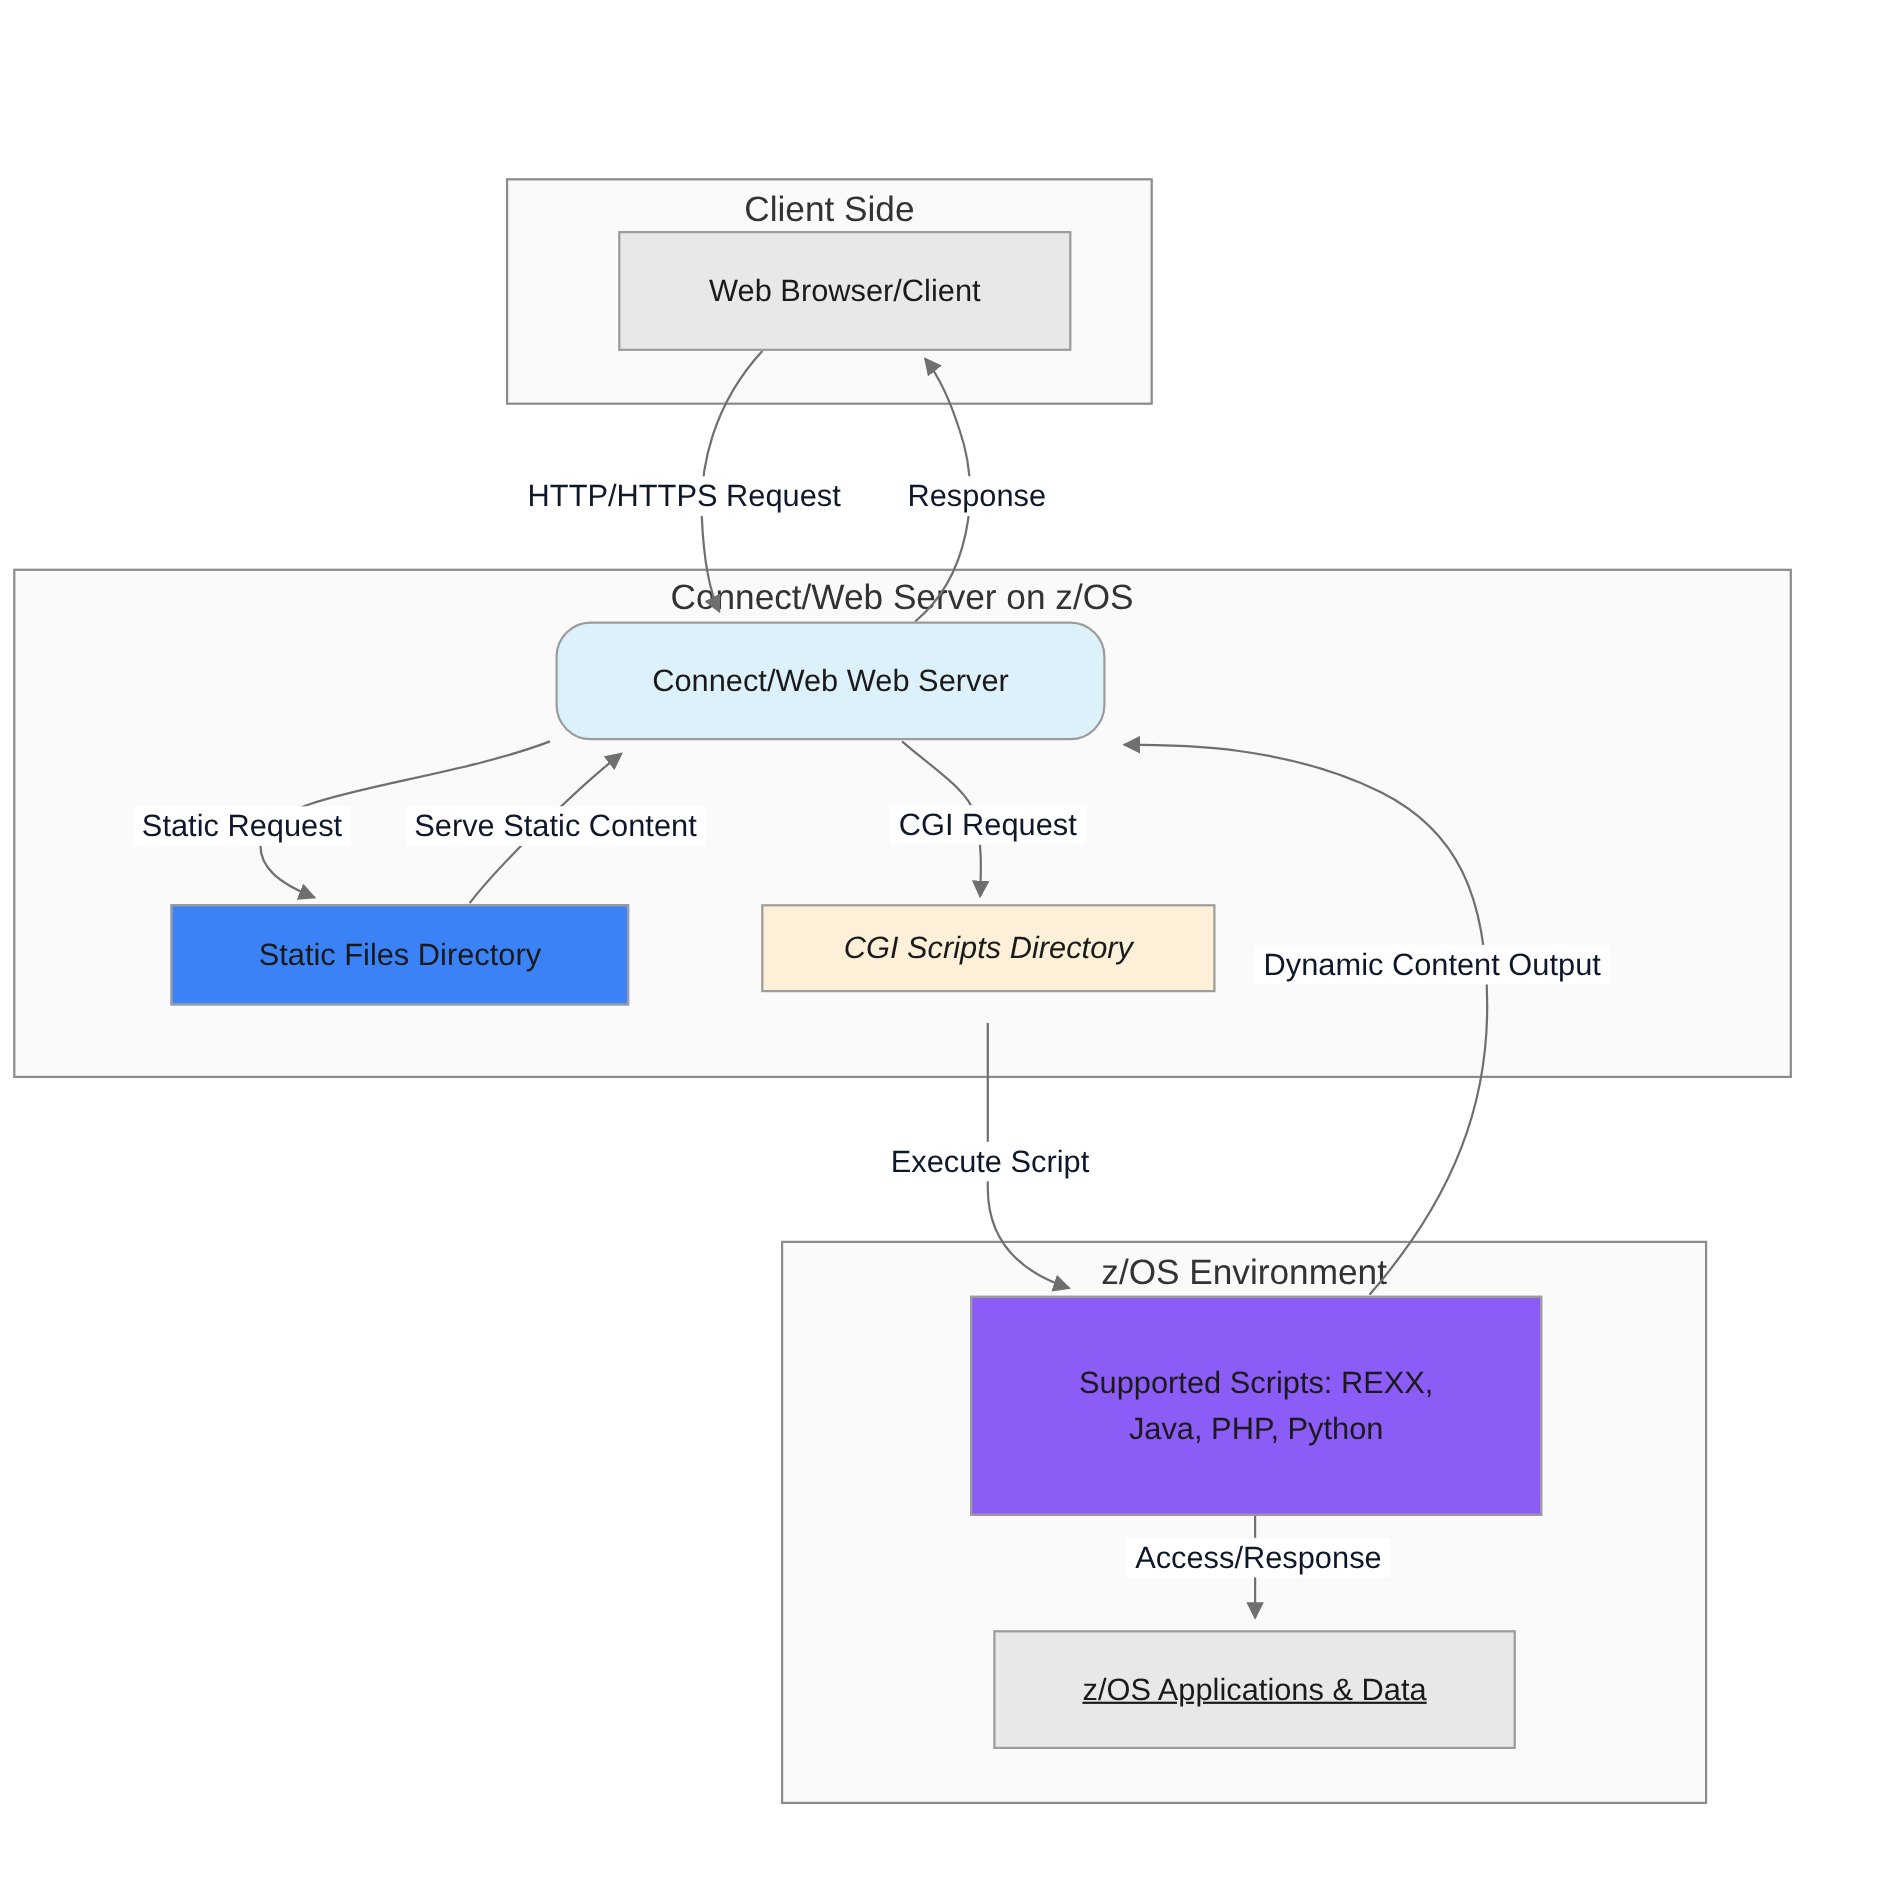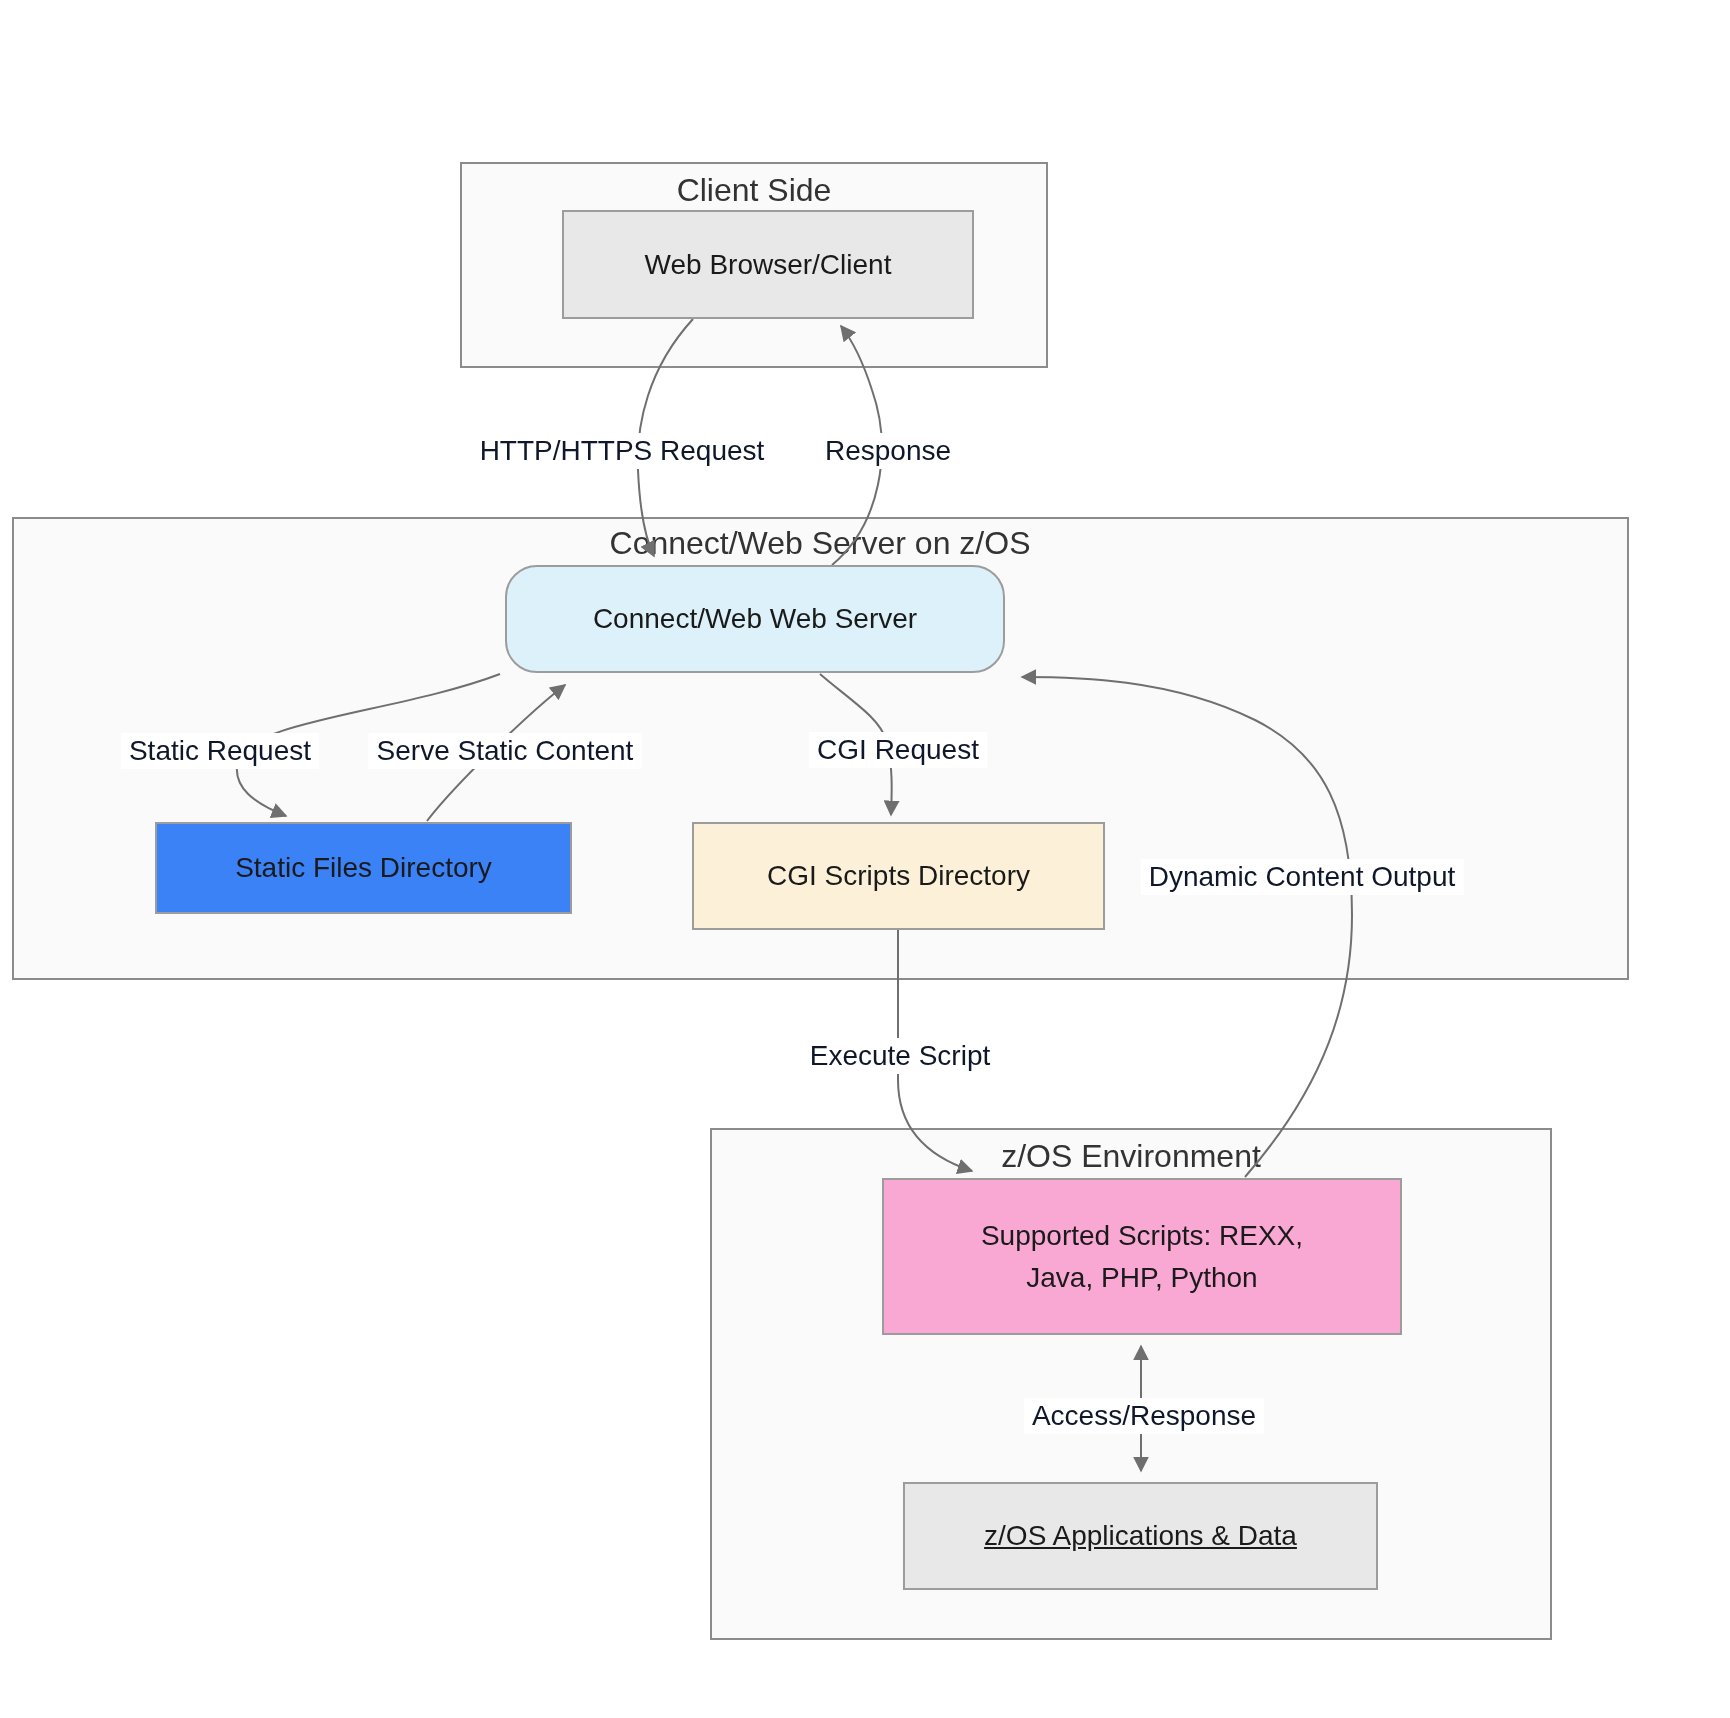--- a/index.html
+++ b/index.html
@@ -8,22 +8,22 @@
   .container{position:absolute;background:#fafafa;border:2px solid #8b8b8b;box-sizing:border-box;z-index:1;}
   .container-title{position:absolute;font-size:32px;color:#333333;transform:translateX(-50%);
           white-space:nowrap;z-index:2;}
   #edge-layer{position:absolute;left:0;top:0;z-index:3;pointer-events:none;}
   .node{position:absolute;display:flex;flex-direction:column;align-items:center;justify-content:center;
         font-size:28px;color:#1a1a1a;border:2px solid #9c9c9c;box-sizing:border-box;text-align:center;
         z-index:4;line-height:42px;}
   .node-browser{left:562px;top:210px;width:412px;height:109px;background:#e8e8e8;}
   .node-webserver{left:505px;top:565px;width:500px;height:108px;background:#ddf1fb;border-radius:32px;}
   .node-static{left:155px;top:822px;width:417px;height:92px;background:#3b82f6;text-align:center;}
-  .node-cgi{left:692px;top:822px;width:413px;height:108px;background:#fcf0d8;}
-  .node-scripts{left:882px;top:1178px;width:520px;height:157px;background:#f9a8d4;}
+  .node-cgi{left:692px;top:822px;width:413px;height:80px;background:#fcf0d8;font-style:italic;}
+  .node-scripts{left:882px;top:1178px;width:520px;height:200px;background:#8b5cf6;}
   .node-apps{left:903px;top:1482px;width:475px;height:108px;background:#e8e8e8;text-decoration:underline;}
   .lbl{position:absolute;transform:translate(-50%,-50%);background:#ffffff;padding:2px 8px;
        font-size:28px;color:#0f172a;white-space:nowrap;z-index:5;}
   .c-client{left:460px;top:162px;width:588px;height:206px;}
   .c-server{left:12px;top:517px;width:1617px;height:463px;}
   .c-zos{left:710px;top:1128px;width:842px;height:512px;}
 </style>
 </head>
 <body>
 

